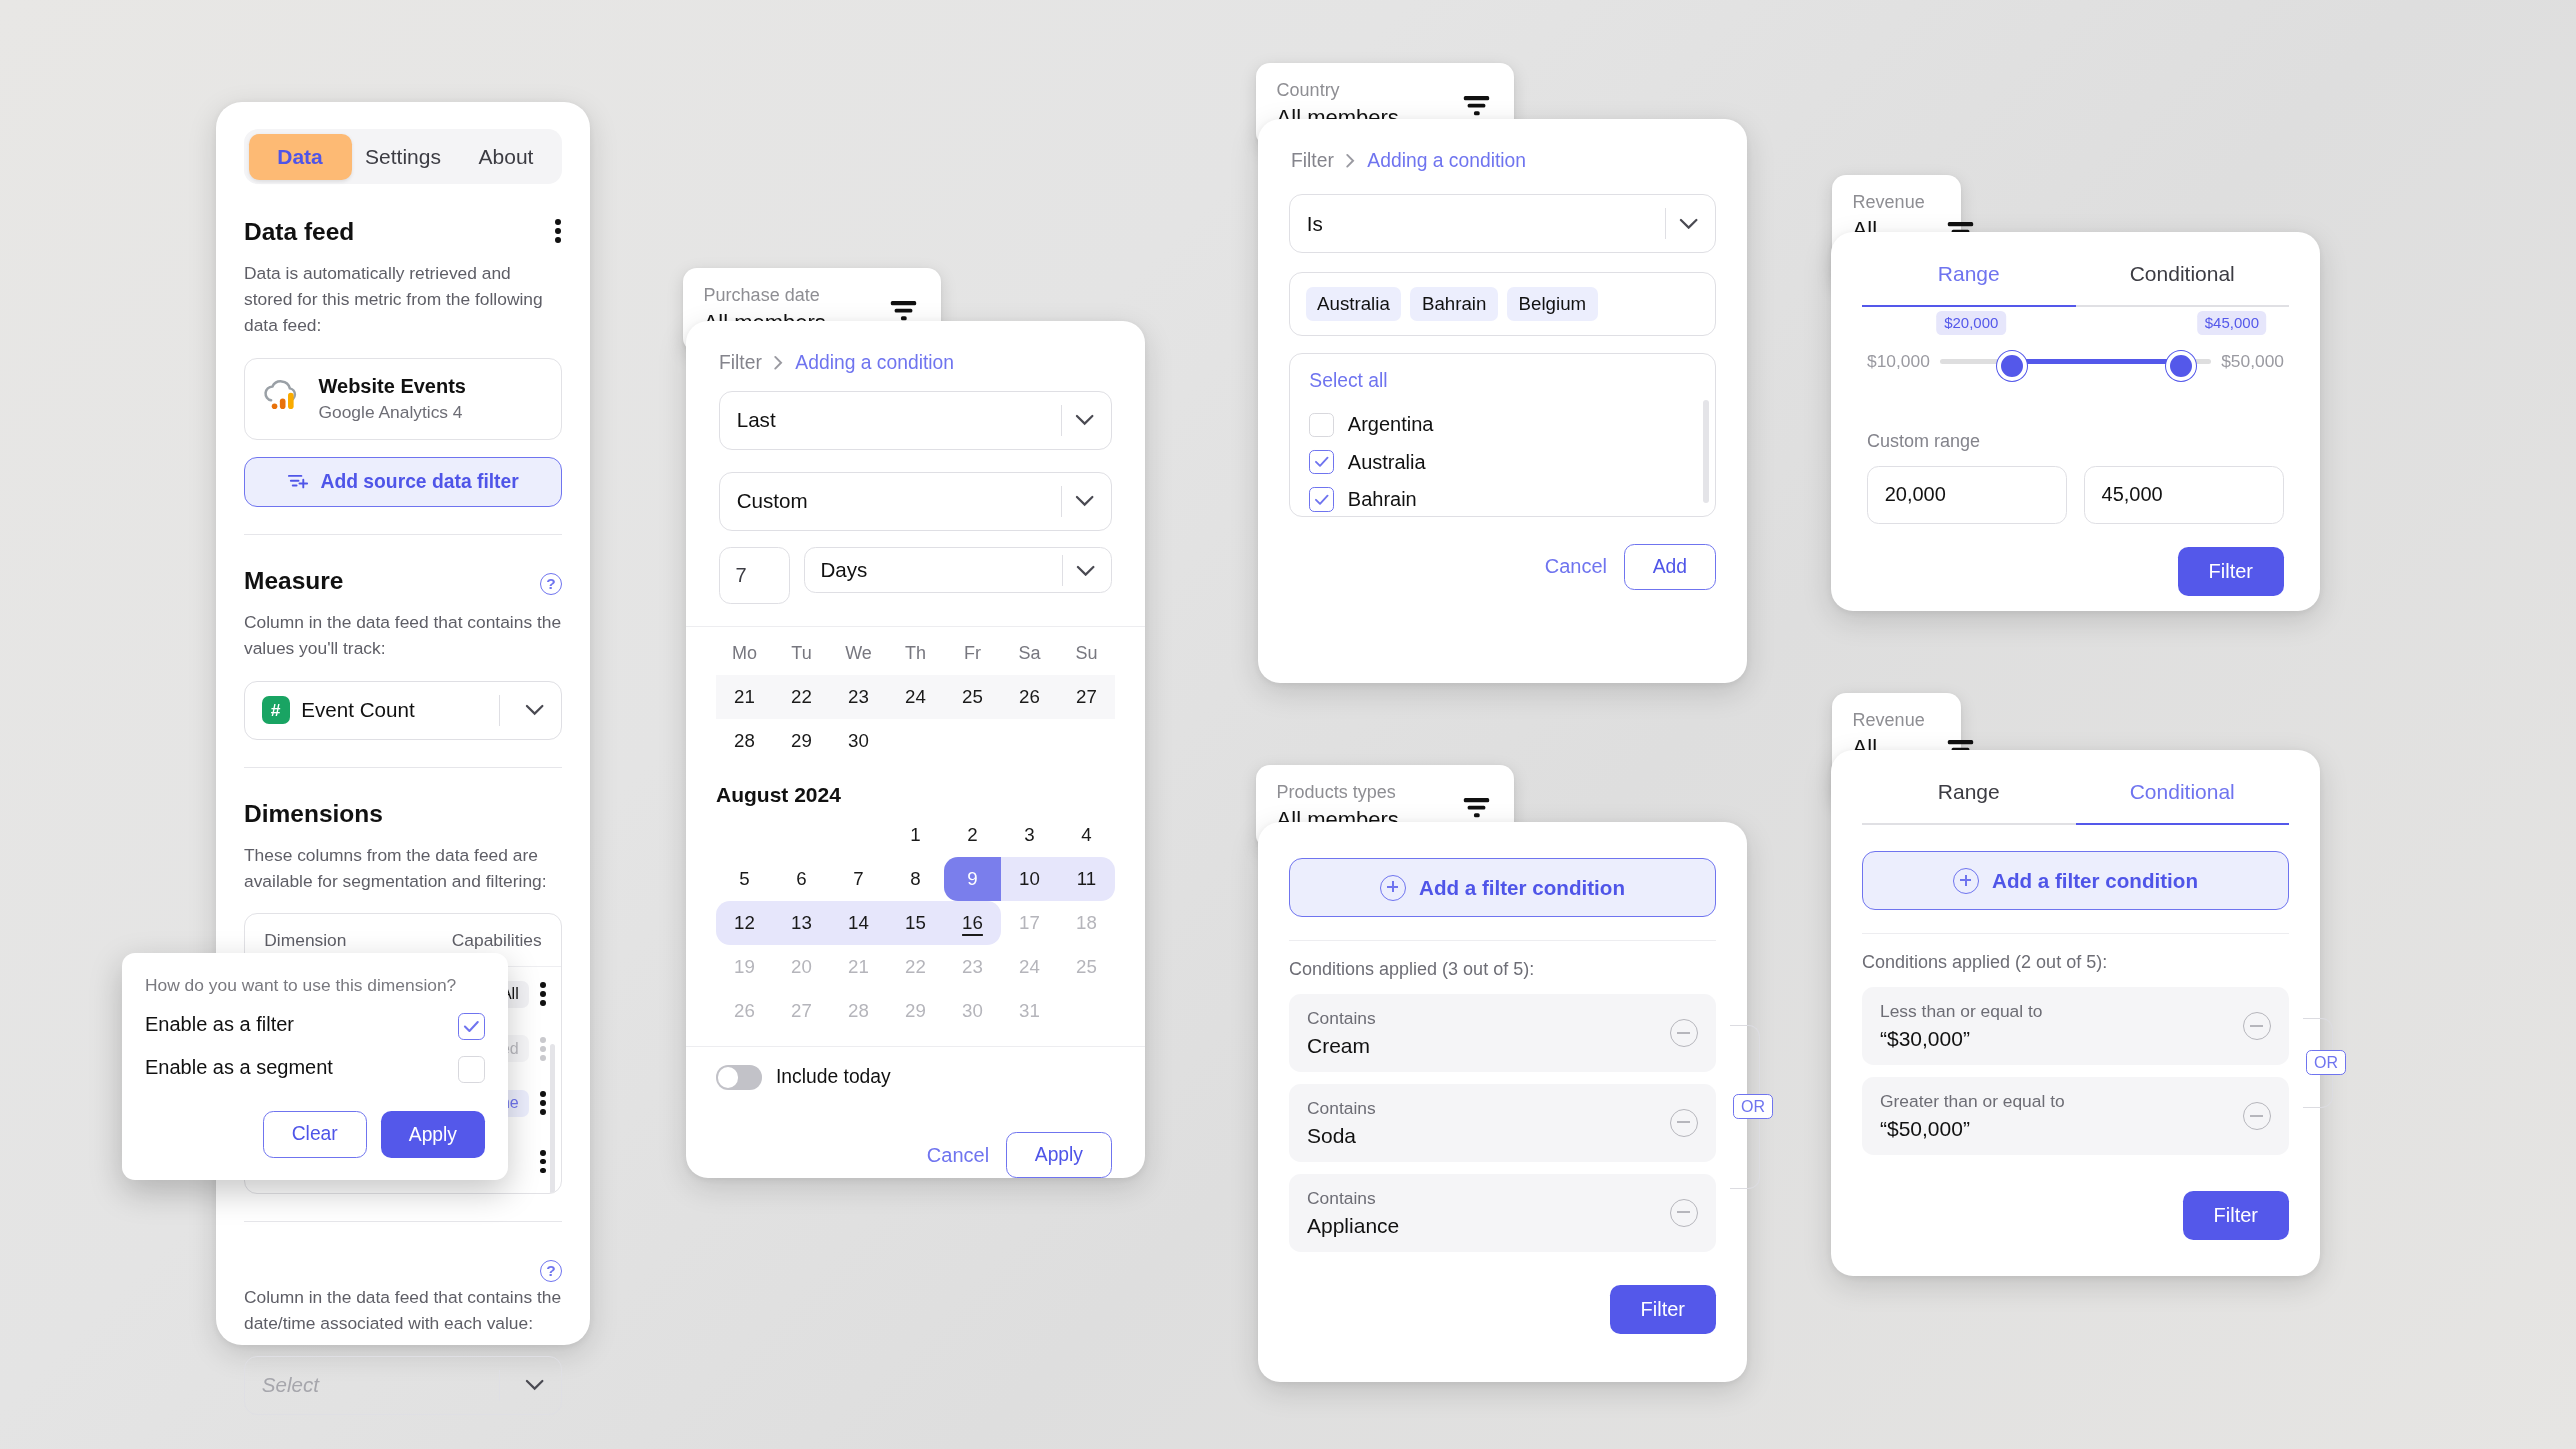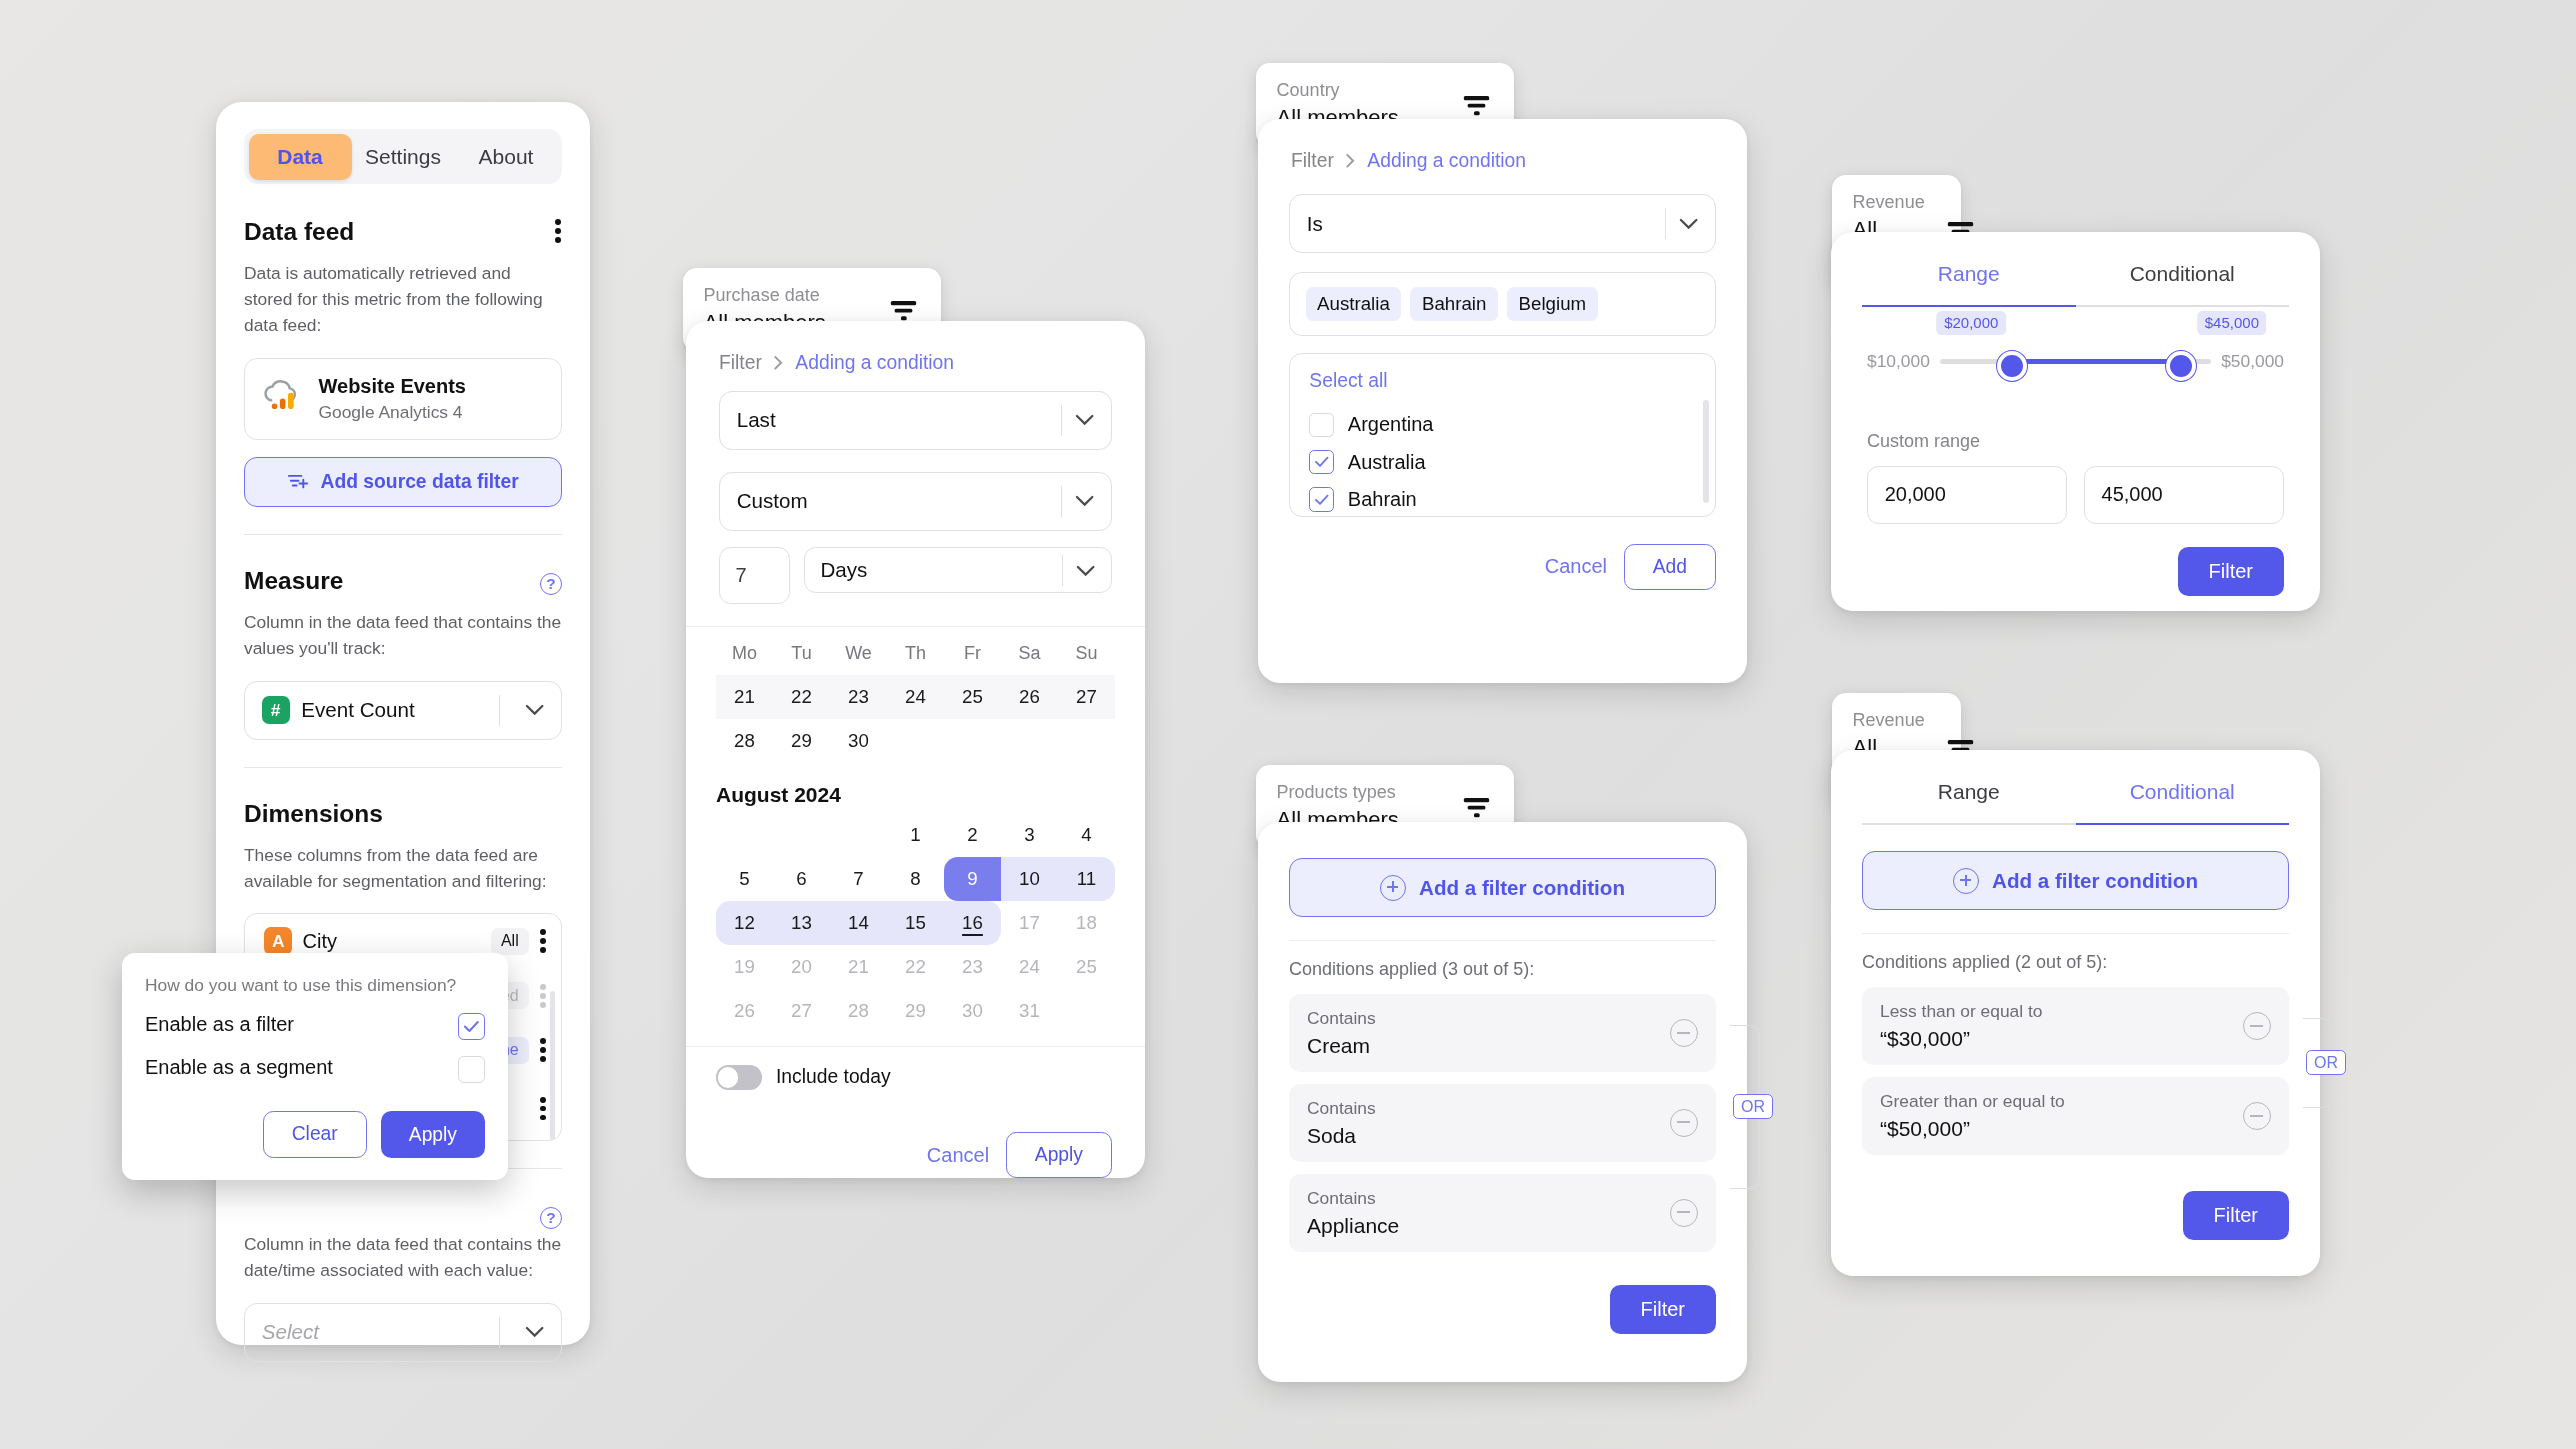--- a/index.html
+++ b/index.html
@@ -274,20 +274,24 @@
 
   <div class="divider"></div>
 
   <div class="section">
     <div class="sec-head">
       <div class="sec-title">Dimensions</div>
     </div>
     <div class="sec-desc">These columns from the data feed are available for segmentation and filtering:</div>
 
     <div class="table-card">
+      <div class="thead">
+        <span>Dimension</span>
+        <span>Capabilities</span>
+      </div>
       <div style="position:relative;">
         <div class="trow">
           <div class="type-badge tb-orange">A</div>
           <div class="tname">City</div>
           <div class="cap cap-all">All</div>
           <div class="kebab">
               <i></i>
               <i></i>
               <i></i>
             </div>

